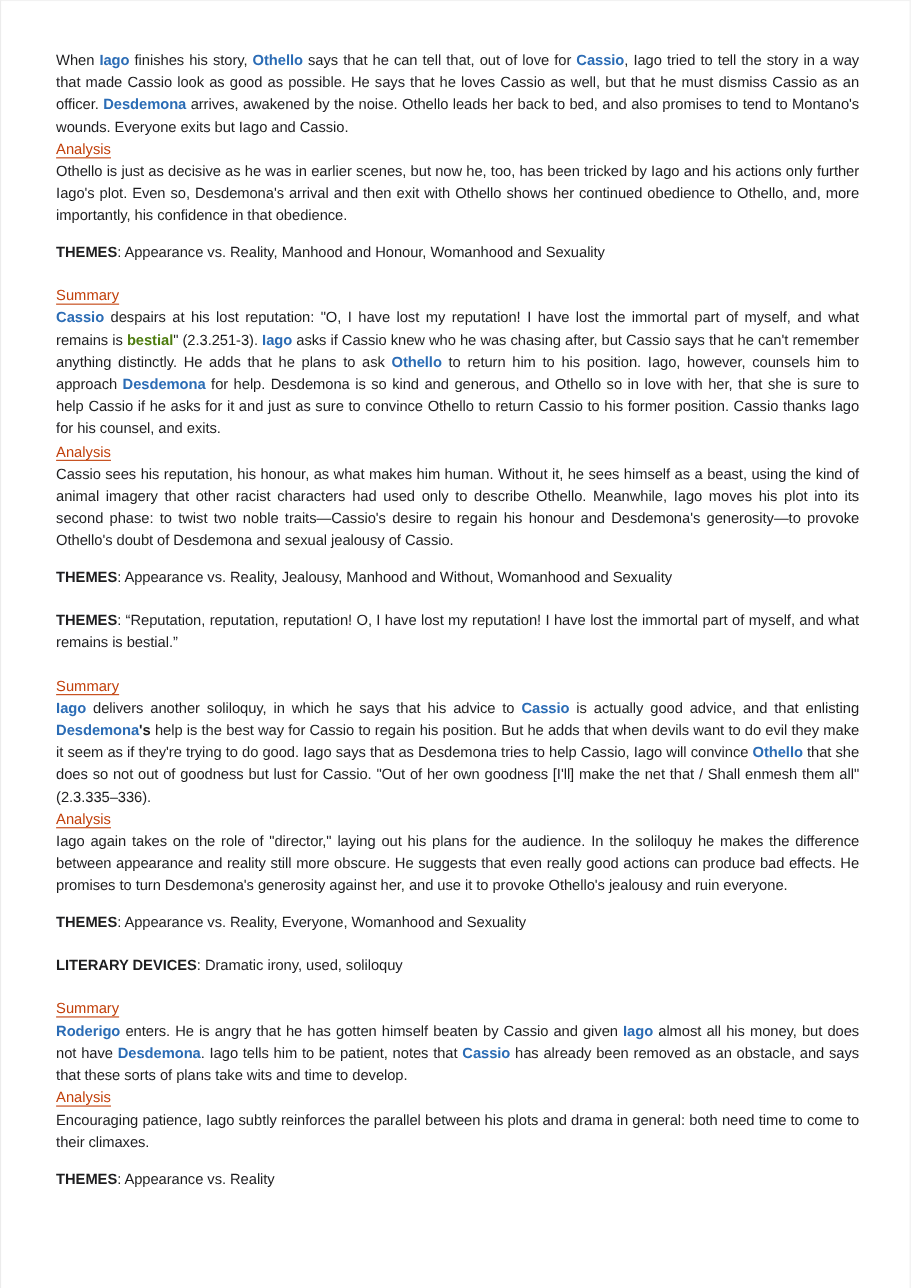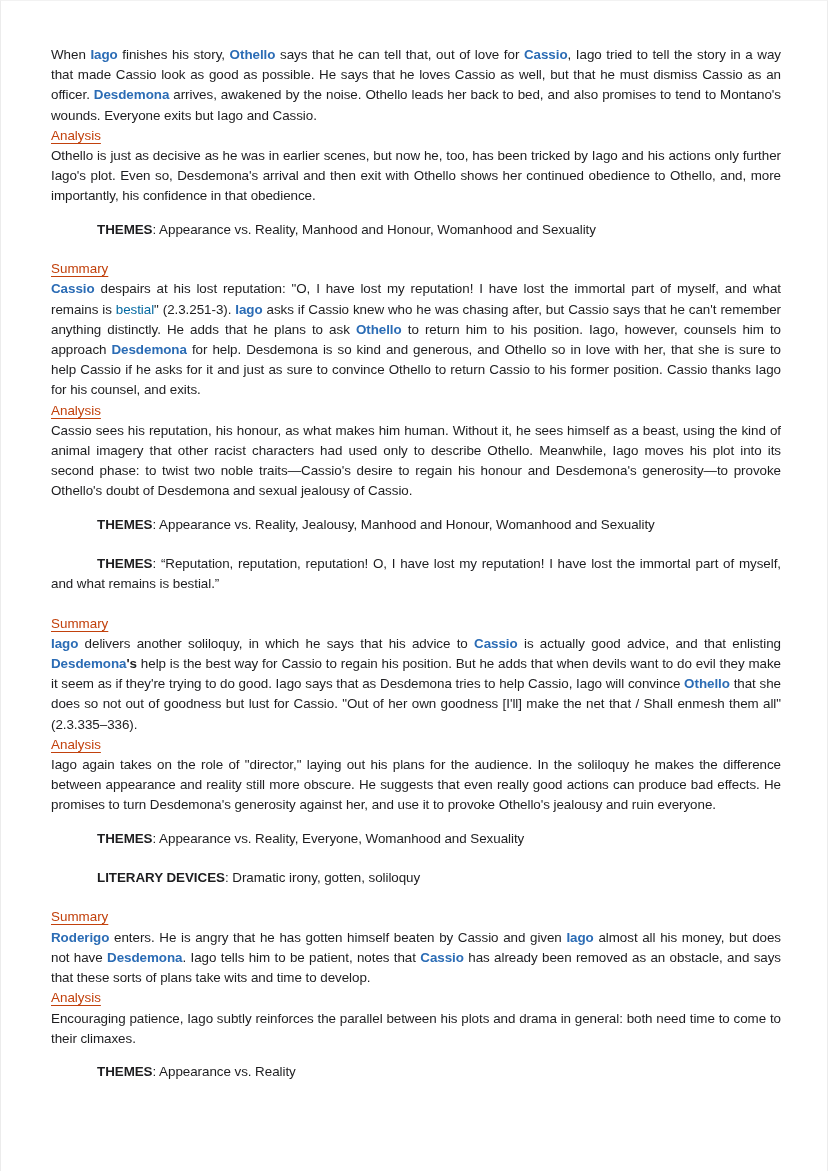--- a/index.html
+++ b/index.html
@@ -54,55 +54,54 @@
   }
   .meta-line {
     font-size: 13.4px;
     line-height: 20.2px;
     color: #1d1d1f;
     text-align: justify;
     letter-spacing: -0.05px;
   }
   .meta-label {
     font-weight: 700;
-    margin-left: 46px;
   }
   .char {
     color: #2b6cb5;
     font-weight: 700;
   }
   .term {
-    color: #0369a1;
-    font-weight: 400;
+    color: #4d7c0f;
+    font-weight: 700;
   }
   .poss {
     color: #1d1d1f;
     font-weight: 700;
   }
 </style>
 </head>
 <body>
 
 <div class="page">
   <div class="content" id="content-root">
       <p class="body-text blk"><span>When </span><span class="char">Iago</span><span> finishes his story, </span><span class="char">Othello</span><span> says that he can tell that, out of love for </span><span class="char">Cassio</span><span>, Iago tried to tell the story in a way that made Cassio look as good as possible. He says that he loves Cassio as well, but that he must dismiss Cassio as an officer. </span><span class="char">Desdemona</span><span> arrives, awakened by the noise. Othello leads her back to bed, and also promises to tend to Montano's wounds. Everyone exits but Iago and Cassio.</span></p>
       <h2 class="section-heading blk">Analysis</h2>
       <p class="body-text blk"><span>Othello is just as decisive as he was in earlier scenes, but now he, too, has been tricked by Iago and his actions only further Iago's plot. Even so, Desdemona's arrival and then exit with Othello shows her continued obedience to Othello, and, more importantly, his confidence in that obedience.</span></p>
       <p class="meta-line blk"><span class="meta-label">THEMES</span><span>: Appearance vs. Reality, Manhood and Honour, Womanhood and Sexuality</span></p>
       <h2 class="section-heading blk">Summary</h2>
       <p class="body-text blk"><span class="char">Cassio</span><span> despairs at his lost reputation: "O, I have lost my reputation! I have lost the immortal part of myself, and what remains is </span><span class="term">bestial</span><span>" (2.3.251-3). </span><span class="char">Iago</span><span> asks if Cassio knew who he was chasing after, but Cassio says that he can't remember anything distinctly. He adds that he plans to ask </span><span class="char">Othello</span><span> to return him to his position. Iago, however, counsels him to approach </span><span class="char">Desdemona</span><span> for help. Desdemona is so kind and generous, and Othello so in love with her, that she is sure to help Cassio if he asks for it and just as sure to convince Othello to return Cassio to his former position. Cassio thanks Iago for his counsel, and exits.</span></p>
       <h2 class="section-heading blk">Analysis</h2>
       <p class="body-text blk"><span>Cassio sees his reputation, his honour, as what makes him human. Without it, he sees himself as a beast, using the kind of animal imagery that other racist characters had used only to describe Othello. Meanwhile, Iago moves his plot into its second phase: to twist two noble traits—Cassio's desire to regain his honour and Desdemona's generosity—to provoke Othello's doubt of Desdemona and sexual jealousy of Cassio.</span></p>
-      <p class="meta-line blk"><span class="meta-label">THEMES</span><span>: Appearance vs. Reality, Jealousy, Manhood and Honour, Womanhood and Sexuality</span></p>
+      <p class="meta-line blk"><span class="meta-label">THEMES</span><span>: Appearance vs. Reality, Jealousy, Manhood and Without, Womanhood and Sexuality</span></p>
       <p class="meta-line blk"><span class="meta-label">THEMES</span><span>: “Reputation, reputation, reputation! O, I have lost my reputation! I have lost the immortal part of myself, and what remains is bestial.”</span></p>
       <h2 class="section-heading blk">Summary</h2>
       <p class="body-text blk"><span class="char">Iago</span><span> delivers another soliloquy, in which he says that his advice to </span><span class="char">Cassio</span><span> is actually good advice, and that enlisting </span><span class="char">Desdemona</span><span class="poss">'s</span><span> help is the best way for Cassio to regain his position. But he adds that when devils want to do evil they make it seem as if they're trying to do good. Iago says that as Desdemona tries to help Cassio, Iago will convince </span><span class="char">Othello</span><span> that she does so not out of goodness but lust for Cassio. "Out of her own goodness [I'll] make the net that / Shall enmesh them all" (2.3.335–336).</span></p>
       <h2 class="section-heading blk">Analysis</h2>
       <p class="body-text blk"><span>Iago again takes on the role of "director," laying out his plans for the audience. In the soliloquy he makes the difference between appearance and reality still more obscure. He suggests that even really good actions can produce bad effects. He promises to turn Desdemona's generosity against her, and use it to provoke Othello's jealousy and ruin everyone.</span></p>
       <p class="meta-line blk"><span class="meta-label">THEMES</span><span>: Appearance vs. Reality, Everyone, Womanhood and Sexuality</span></p>
-      <p class="meta-line blk"><span class="meta-label">LITERARY DEVICES</span><span>: Dramatic irony, gotten, soliloquy</span></p>
+      <p class="meta-line blk"><span class="meta-label">LITERARY DEVICES</span><span>: Dramatic irony, used, soliloquy</span></p>
       <h2 class="section-heading blk">Summary</h2>
       <p class="body-text blk"><span class="char">Roderigo</span><span> enters. He is angry that he has gotten himself beaten by Cassio and given </span><span class="char">Iago</span><span> almost all his money, but does not have </span><span class="char">Desdemona</span><span>. Iago tells him to be patient, notes that </span><span class="char">Cassio</span><span> has already been removed as an obstacle, and says that these sorts of plans take wits and time to develop.</span></p>
       <h2 class="section-heading blk">Analysis</h2>
       <p class="body-text blk"><span>Encouraging patience, Iago subtly reinforces the parallel between his plots and drama in general: both need time to come to their climaxes.</span></p>
       <p class="meta-line blk"><span class="meta-label">THEMES</span><span>: Appearance vs. Reality</span></p>
     </div>
 </div>
 
 </body></html>

